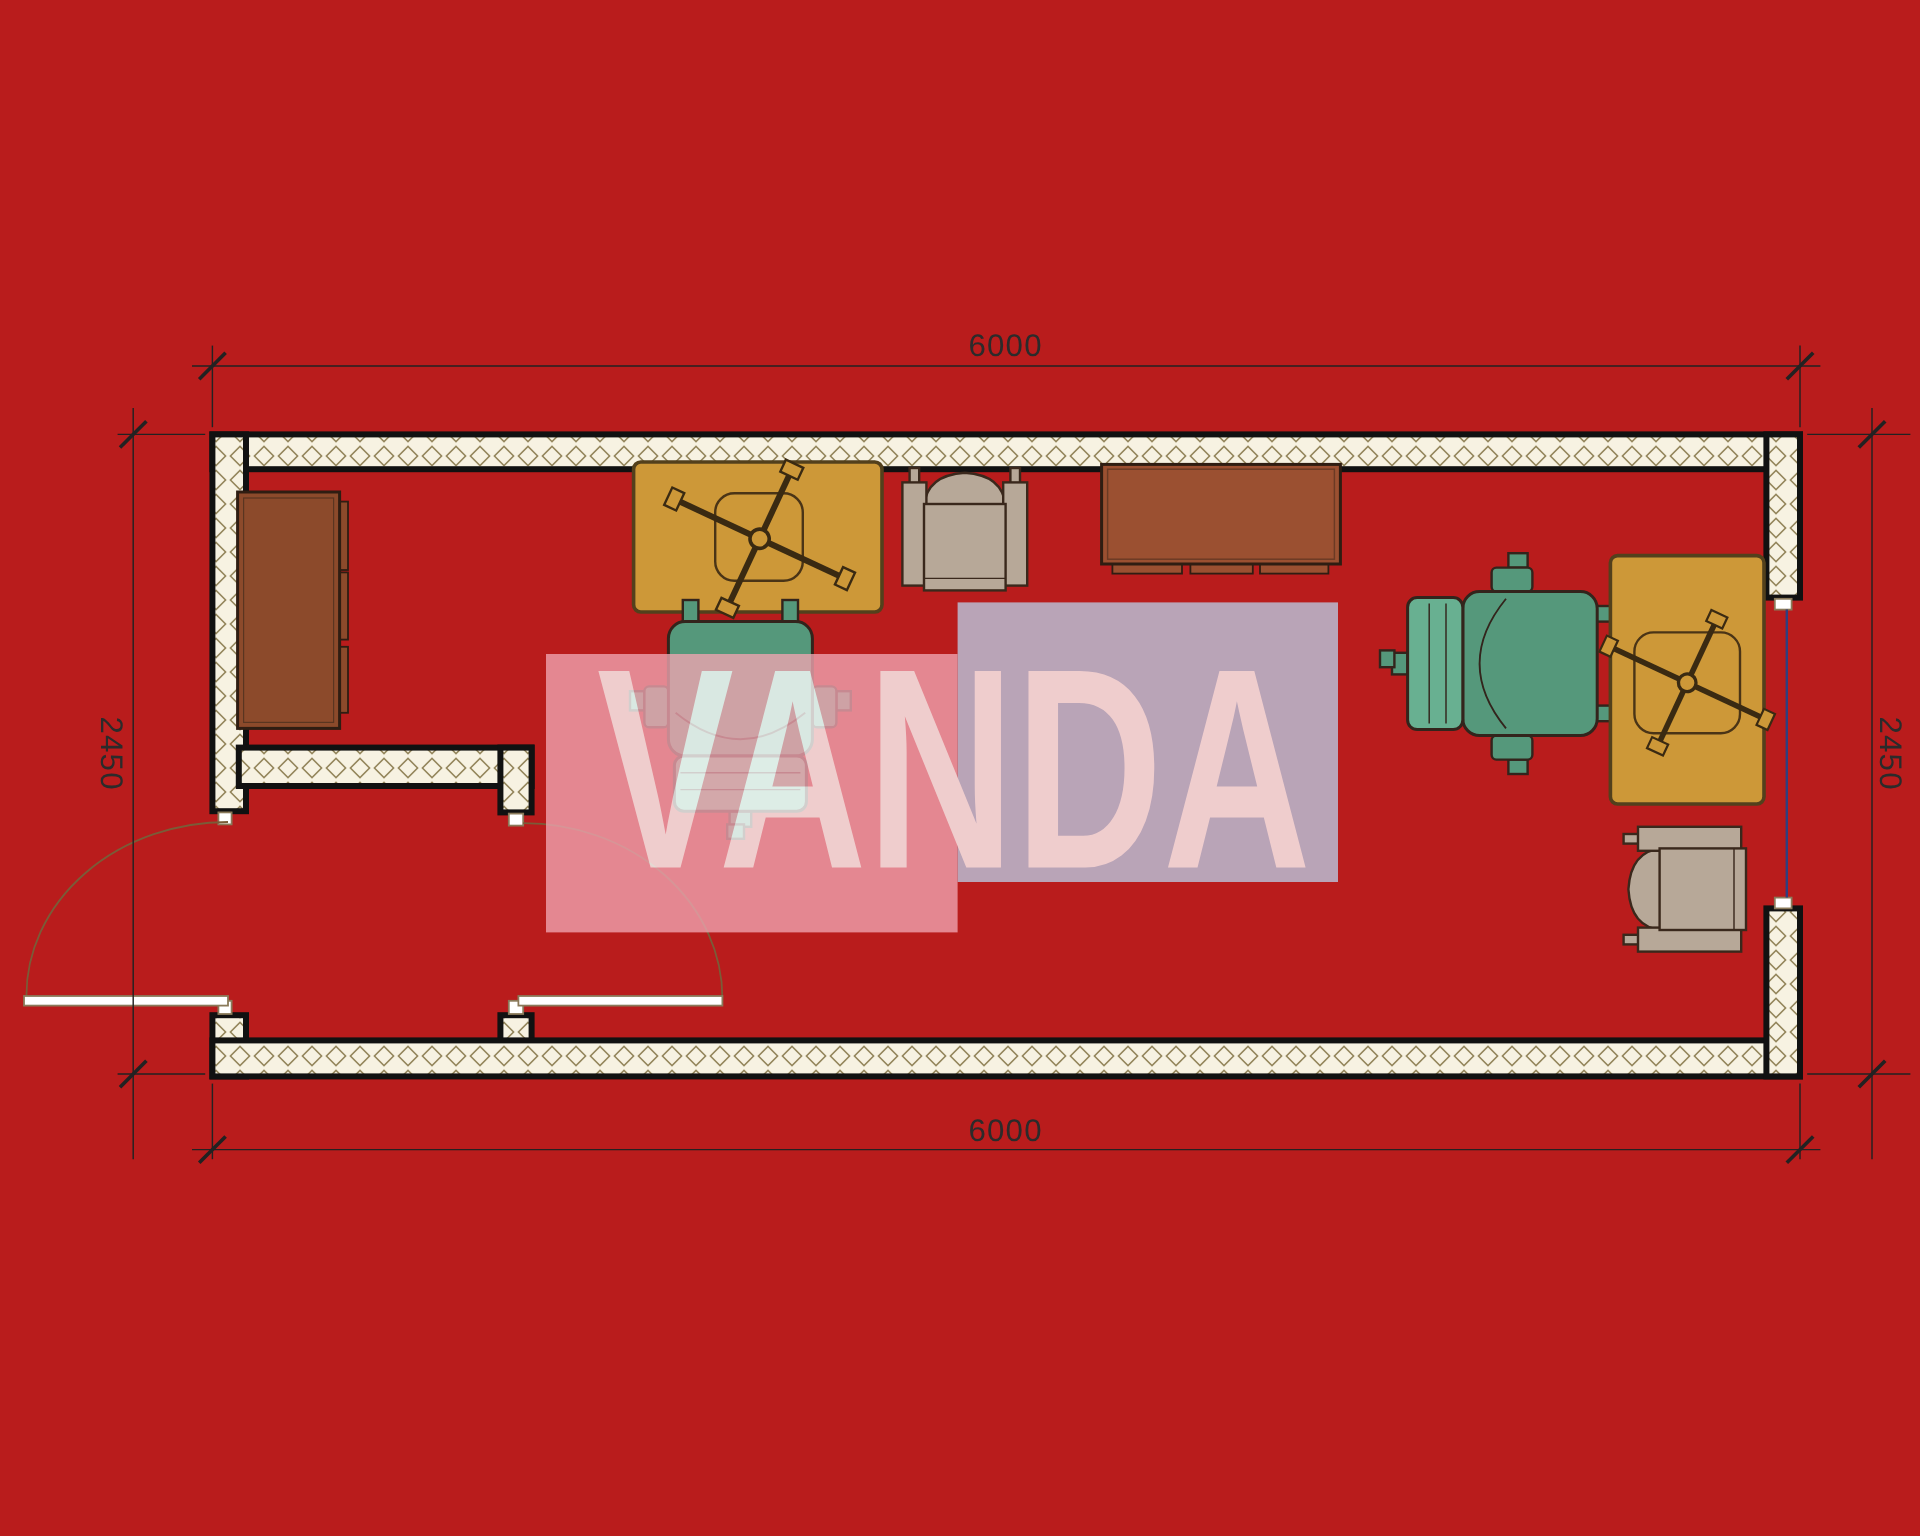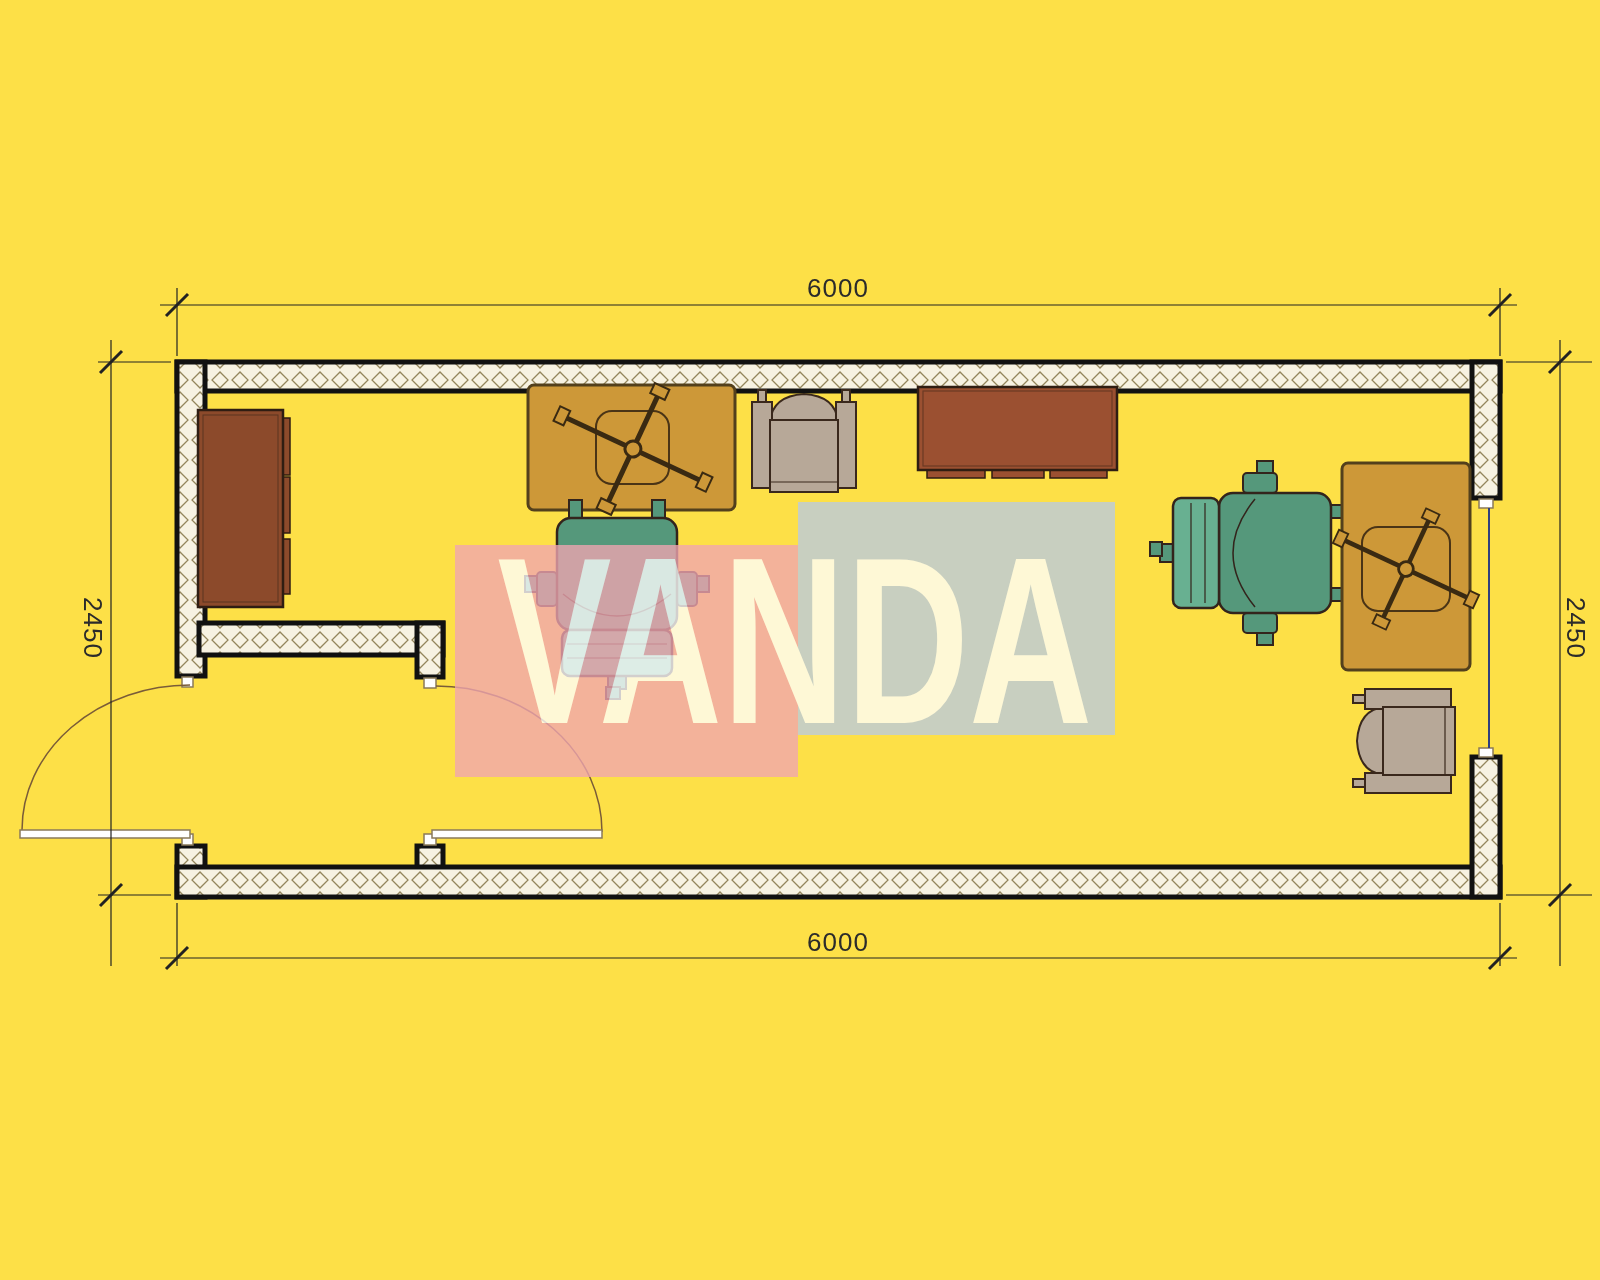--- a/index.html
+++ b/index.html
@@ -1,16 +1,16 @@
 <!DOCTYPE html>
 <html><head>
 <meta charset="utf-8">
 <style>
   html,body{margin:0;padding:0;background:#ffffff;}
-  .page{position:relative;width:1600px;height:1280px;background:#fde047;overflow:hidden;
+  .page{position:relative;width:1600px;height:1280px;background:#b91c1c;overflow:hidden;
         font-family:"Liberation Sans",sans-serif;}
   svg{display:block;}
   text.dim{font-family:"Liberation Sans",sans-serif;font-size:26px;fill:#2b2b2b;letter-spacing:1px;}
   text.wm{font-family:"Liberation Sans",sans-serif;font-weight:bold;fill:#ffffff;}
 </style>
 </head>
 <body>
 
 <div class="page">
 <svg width="1600" height="1280" viewBox="0 0 1600 1280">

